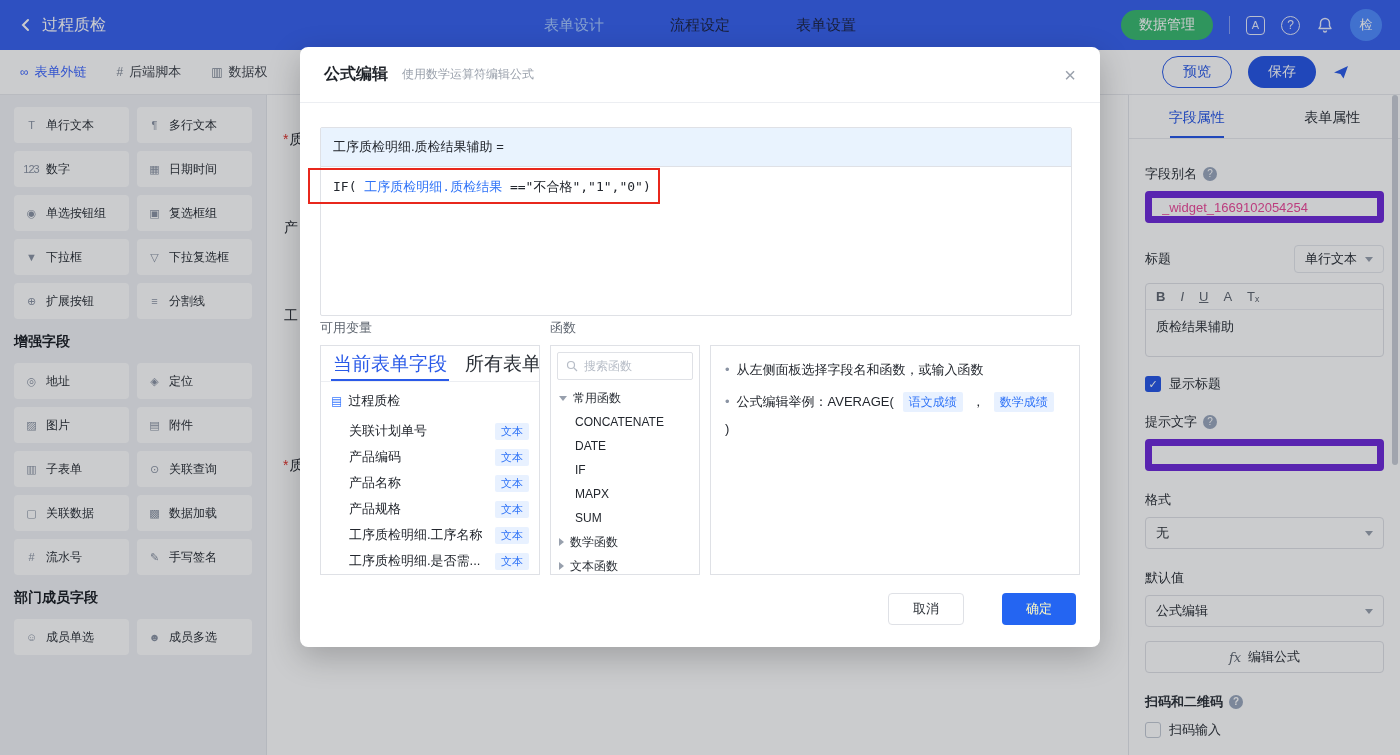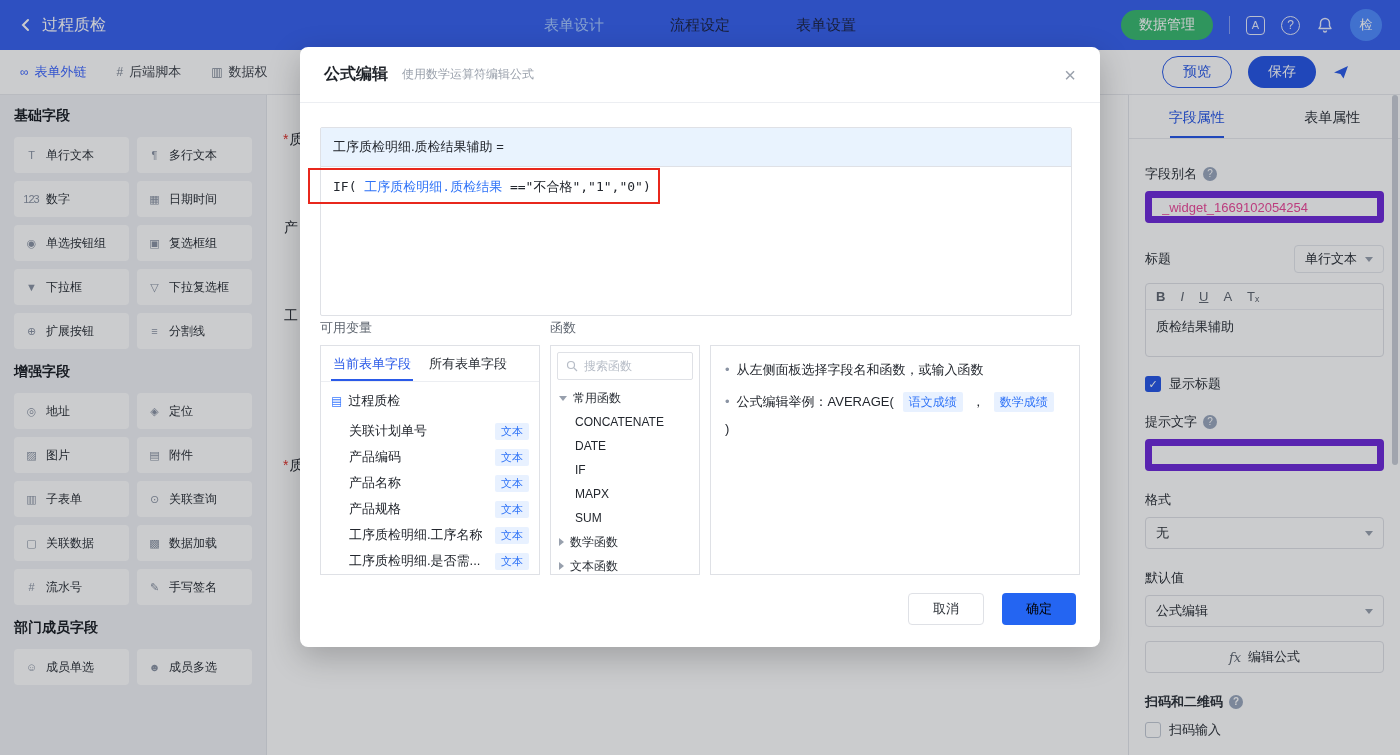--- a/index.html
+++ b/index.html
@@ -120,21 +120,21 @@
   .formula-body { height:148px; padding:11px 12px; font-size:13px; color:#23272e;
     font-family:"DejaVu Sans Mono","Liberation Mono",monospace; white-space:pre-wrap; cursor:text; }
   .formula-field { color:#2f73f7; }
   .annotation { position:absolute; left:8px; top:121px; width:352px; height:36px;
     border:2px solid #e8271c; z-index:5; pointer-events:none; }
   .col-label { position:absolute; top:272px; font-size:13px; color:#5f6670; }
   .col-label.l1 { left:20px; } .col-label.l2 { left:250px; }
   .vars-box { position:absolute; left:20px; top:298px; width:220px; height:230px;
     border:1px solid #dfe1e6; overflow:hidden; }
   .vars-tabs { display:flex; border-bottom:1px solid #eceef2; height:36px; gap:2px; padding:0 4px; }
-  .vars-tab { font-size:13px; padding:0 8px; line-height:36px; color:#2a2f36; position:relative; cursor:pointer; white-space:nowrap; }
+  .vars-tab { font-size:19px; padding:0 8px; line-height:36px; color:#2a2f36; position:relative; cursor:pointer; white-space:nowrap; }
   .vars-tab.active { color:#2a5ae8; }
   .vars-tab.active::after { content:""; position:absolute; left:6px; right:6px; bottom:0; height:2px; background:#2a5ae8; }
   .tree { padding:6px 10px 0; font-size:13px; }
   .tree-root { display:flex; gap:6px; align-items:center; height:26px; color:#23272e; cursor:pointer; }
   .doc-icon { color:#3d7bff; font-size:12px; }
   .tree-item { display:flex; align-items:flex-end; height:26px; padding-left:18px; cursor:pointer; }
   .tree-name { flex:1; white-space:nowrap; overflow:hidden; text-overflow:ellipsis; color:#23272e; }
   .type-badge { flex:none; font-size:11px; color:#2f73f7; background:#e8f1ff; border-radius:2px;
     padding:1px 6px; margin-left:6px; }
   .funcs-box { position:absolute; left:250px; top:298px; width:150px; height:230px;
@@ -150,21 +150,21 @@
   .tips-box { position:absolute; left:410px; top:298px; width:370px; height:230px;
     border:1px solid #dfe1e6; padding:14px 14px; font-size:13px; color:#23272e; }
   .tip-line { display:flex; gap:7px; margin-bottom:12px; align-items:center; line-height:20px; flex-wrap:wrap; }
   .bullet { color:#8a93a3; }
   .tag { color:#2f73f7; background:#e8f1ff; border-radius:2px; padding:0 6px; margin:0 2px;
     font-size:12px; cursor:pointer; }
   .modal-footer { position:absolute; right:24px; bottom:22px; display:flex; gap:18px; }
   .btn-cancel { height:32px; padding:0 24px; border:1px solid #dfe1e6; border-radius:4px;
     background:#fff; color:#2a2f36; font-size:13px; cursor:pointer; }
   .btn-ok { height:32px; padding:0 24px; border:none; border-radius:4px; background:#2465f2;
-    color:#000000; font-size:13px; cursor:pointer; }
+    color:#fef9c3; font-size:13px; cursor:pointer;margin-left:20px; }
 </style>
 </head>
 <body>
 
 <div class="topbar">
   <div class="topbar-left">
     <span style="display:flex;align-items:center;">
       <svg width="16" height="16" viewBox="0 0 16 16" fill="none" stroke="#fff" stroke-width="2" stroke-linecap="round">
           <path d="M10 3 L5 8 l5 5"></path>
         </svg>
@@ -209,21 +209,20 @@
     <button class="btn-save">保存</button>
     <span style="display:flex;">
       <svg width="18" height="18" viewBox="0 0 18 18" fill="#2a5ae8">
           <path d="M2 9.5 L16 3 L11.5 15.5 L8.5 11 Z"></path>
         </svg>
     </span>
   </div>
 </div>
 
 <div class="sidebar">
-  <div class="section-title" style="margin-top:0;">基础字段</div>
   <div class="items-grid">
     <div class="field-item">
         <span class="icon">T</span>
         <span class="lbl">单行文本</span>
       </div>
     <div class="field-item">
         <span class="icon">¶</span>
         <span class="lbl">多行文本</span>
       </div>
     <div class="field-item">

